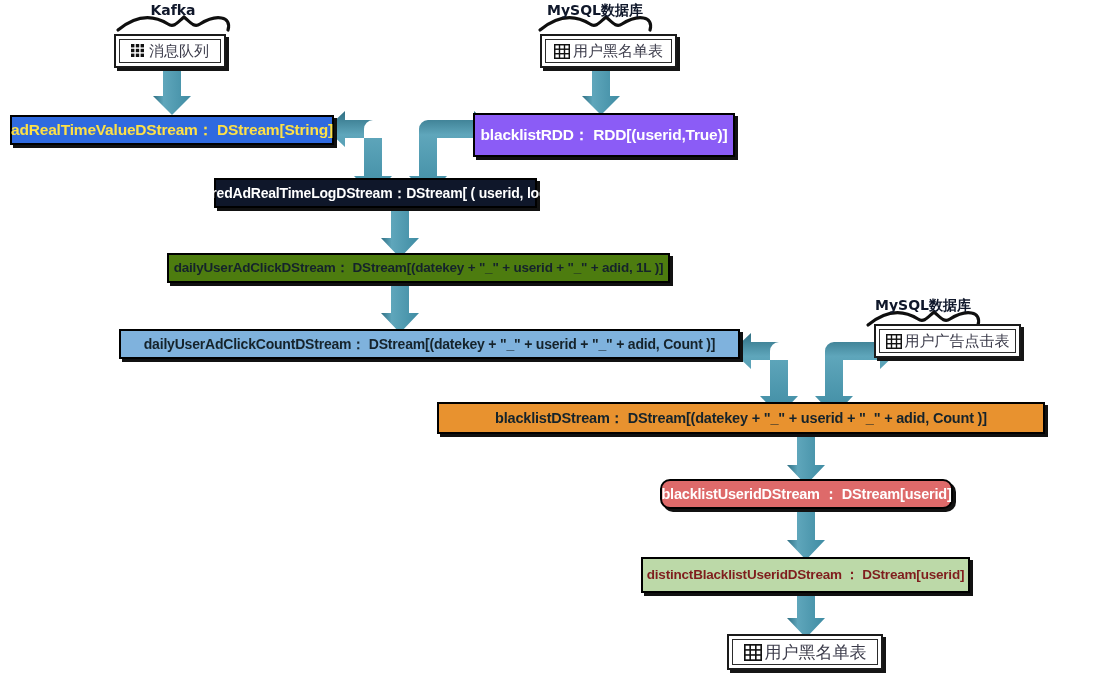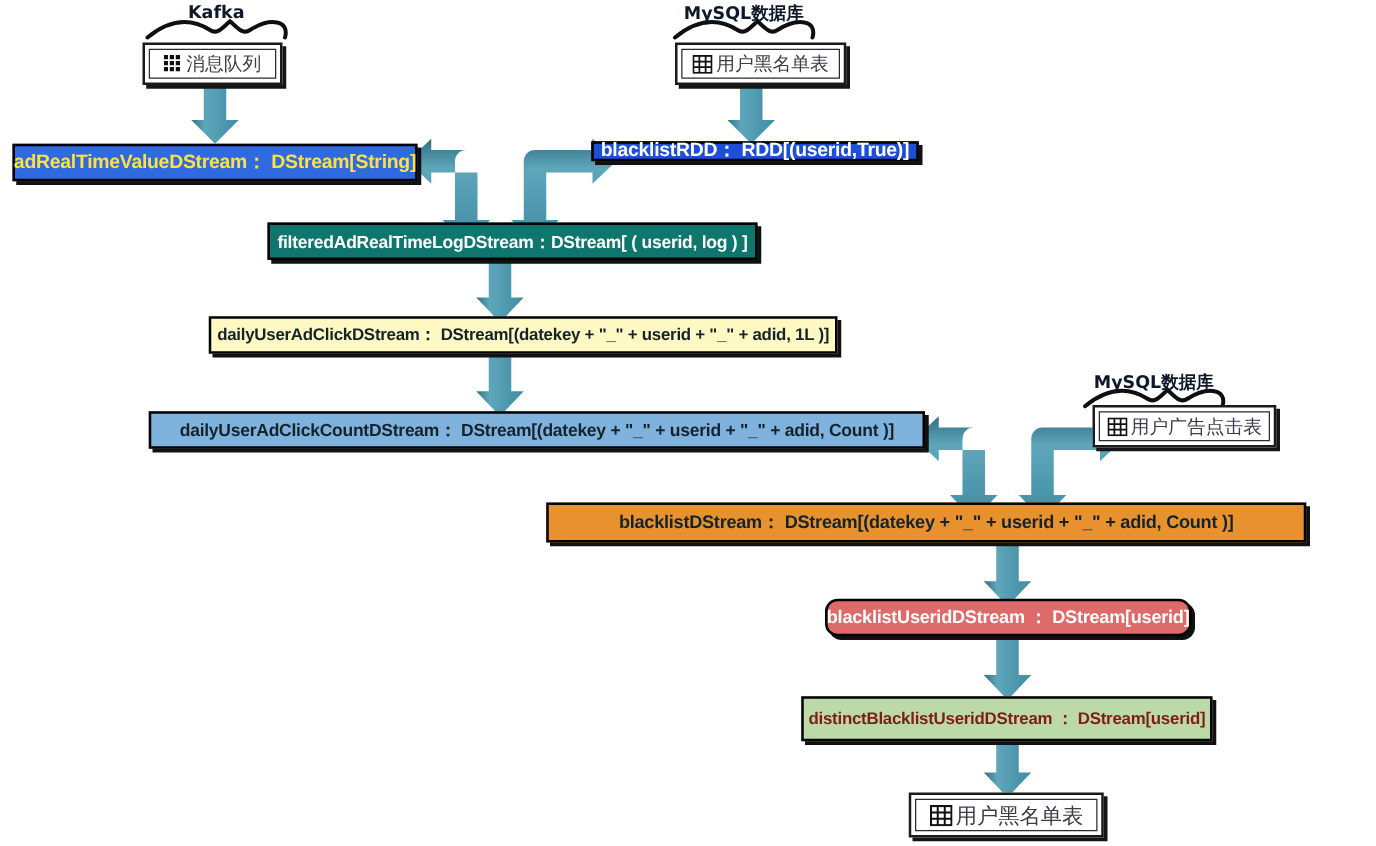--- a/index.html
+++ b/index.html
@@ -197,29 +197,29 @@
         </svg>
       </span>
       <span>用户黑名单表</span>
     </div>
   </div>
 
   <div class="pbox" style="left:10px;top:115px;width:324px;height:30px;background:#2f6ae0;color:#fde047;font-size:15.5px;">
     <span class="lbl">adRealTimeValueDStream：  DStream[String]</span>
   </div>
 
-  <div class="pbox" style="left:473px;top:113px;width:262px;height:16px;background:#1d4ed8;color:#ffffff;font-size:15.5px;">
+  <div class="pbox" style="left:473px;top:113px;width:262px;height:44px;background:#8b5cf6;color:#ffffff;font-size:15.5px;">
     <span class="lbl">blacklistRDD：  RDD[(userid,True)]</span>
   </div>
 
-  <div class="pbox" style="left:214px;top:178px;width:392px;height:30px;background:#0f766e;color:#ffffff;font-size:14px;">
+  <div class="pbox" style="left:214px;top:178px;width:323px;height:30px;background:#0f172a;color:#ffffff;font-size:14px;">
     <span class="lbl">filteredAdRealTimeLogDStream：DStream[ ( userid, log ) ]</span>
   </div>
 
-  <div class="pbox" style="left:167px;top:253px;width:503px;height:30px;background:#fef9c3;color:#15232b;font-size:13.5px;">
+  <div class="pbox" style="left:167px;top:253px;width:503px;height:30px;background:#4d7c0f;color:#15232b;font-size:13.5px;">
     <span class="lbl">dailyUserAdClickDStream：   DStream[(datekey + "_" + userid + "_" + adid, 1L )]</span>
   </div>
 
   <div class="pbox" style="left:119px;top:329px;width:621px;height:30px;background:#7fb2dd;color:#15232b;font-size:14px;">
     <span class="lbl">dailyUserAdClickCountDStream：   DStream[(datekey + "_" + userid + "_" + adid, Count )]</span>
   </div>
 
   <div class="pbox" style="left:437px;top:402px;width:608px;height:32px;background:#e8922f;color:#15232b;font-size:14.5px;">
     <span class="lbl">blacklistDStream：   DStream[(datekey + "_" + userid + "_" + adid, Count )]</span>
   </div>

